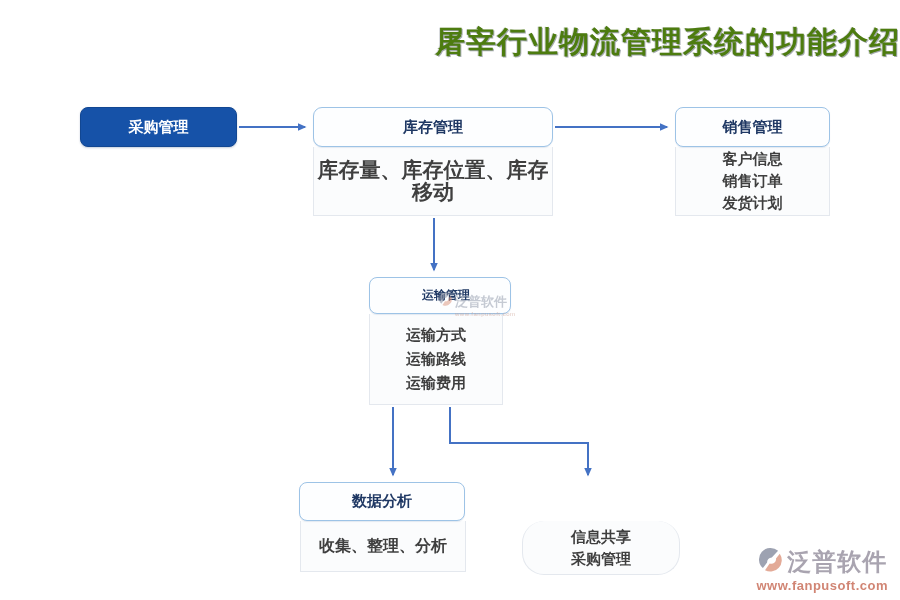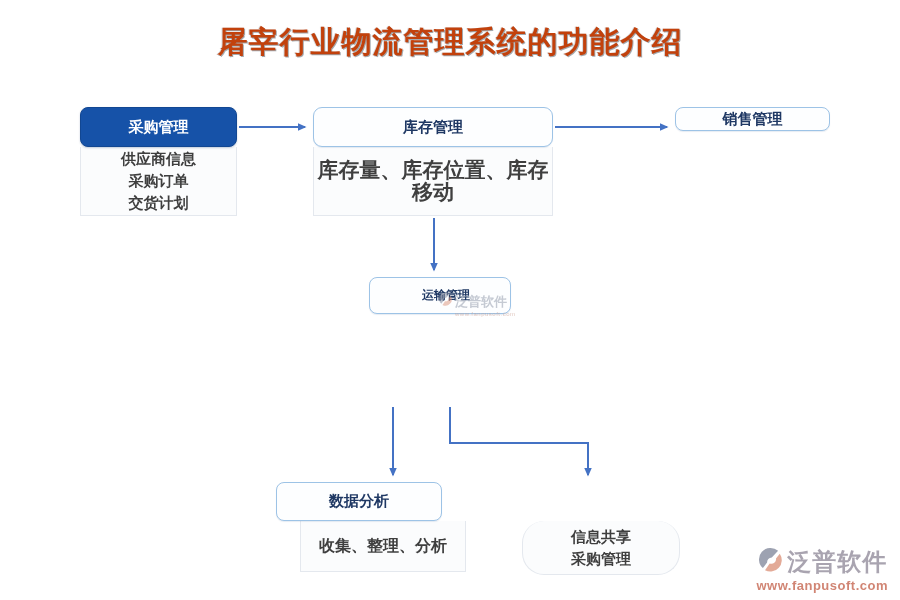--- a/index.html
+++ b/index.html
@@ -9,24 +9,24 @@
     background: #ffffff;
     position: relative;
     overflow: hidden;
   }
   .stage { position: absolute; inset: 0; }
 
   
   .page-title {
     position: absolute;
     top: 22px; left: 0; right: 0;
-    text-align: center;
+    text-align: right;
     font-size: 30px;
     font-weight: 800;
-    color: #c2410c;
+    color: #4d7c0f;
     letter-spacing: 1px;
     text-shadow: 1px 1px 0 rgba(90,100,110,0.55), -1px 0 0 rgba(90,100,110,0.25);
   }
 
   
   .connectors { position: absolute; inset: 0; width: 900px; height: 600px; pointer-events: none; }
   .connectors line, .connectors polyline { stroke: #4472c4; stroke-width: 2; fill: none; }
 
   
   .node-header {
@@ -64,25 +64,25 @@
     line-height: 22px;
     z-index: 1;
     text-align: center;
   }
 
   
   .hdr-purchase  { left: 80px;  top: 107px; width: 157px; height: 40px; }
   .bod-purchase  { left: 80px;  top: 147px; width: 157px; height: 69px; }
   .hdr-inventory { left: 313px; top: 107px; width: 240px; height: 40px; border-radius: 9px; }
   .bod-inventory { left: 313px; top: 147px; width: 240px; height: 69px; font-size: 21px; }
-  .hdr-sales     { left: 675px; top: 107px; width: 155px; height: 24px; }
+  .hdr-sales     { left: 675px; top: 107px; width: 155px; height: 40px; }
   .bod-sales     { left: 675px; top: 147px; width: 155px; height: 69px; }
   .hdr-transport { left: 369px; top: 277px; width: 142px; height: 37px; font-size: 12px; padding-left: 12px; }
   .bod-transport { left: 369px; top: 314px; width: 134px; height: 91px; line-height: 24px; }
-  .hdr-data      { left: 276px; top: 482px; width: 166px; height: 39px; }
+  .hdr-data      { left: 299px; top: 482px; width: 166px; height: 39px; }
   .bod-data      { left: 292px; top: 521px; width: 166px; height: 51px; font-size: 16px; margin-left: 8px; }
   .hdr-collab    { left: 522px; top: 482px; width: 158px; height: 39px; }
   .bod-collab    { left: 522px; top: 521px; width: 158px; height: 54px; border-radius: 22px; }
 
   
   .wm-center {
     position: absolute;
     left: 438px; top: 292px;
     z-index: 3;
     opacity: 0.55;
@@ -128,34 +128,39 @@
       </marker>
     </defs>
     <line x1="239" y1="127" x2="305" y2="127" marker-end="url(#arr)"></line>
     <line x1="555" y1="127" x2="667" y2="127" marker-end="url(#arr)"></line>
     <line x1="434" y1="218" x2="434" y2="270" marker-end="url(#arr)"></line>
     <line x1="393" y1="407" x2="393" y2="475" marker-end="url(#arr)"></line>
     <polyline points="450,407 450,443 588,443 588,475" marker-end="url(#arr)"></polyline>
   </svg>
 
   <div class="node-header dark hdr-purchase">采购管理</div>
-  <div class="node-body bod-purchase">
-    <div>供应商信息</div>
-    <div>采购订单</div>
-    <div>交货计划</div>
-  </div>
 
   <div class="node-header light hdr-inventory">库存管理</div>
   <div class="node-body bod-inventory">
     <div>库存量、库存位置、库存移动</div>
   </div>
 
   <div class="node-header light hdr-sales">销售管理</div>
+  <div class="node-body bod-sales">
+    <div>客户信息</div>
+    <div>销售订单</div>
+    <div>发货计划</div>
+  </div>
 
   <div class="node-header light hdr-transport">运输管理</div>
+  <div class="node-body bod-transport">
+    <div>运输方式</div>
+    <div>运输路线</div>
+    <div>运输费用</div>
+  </div>
 
   <div class="node-header light hdr-data">数据分析</div>
   <div class="node-body bod-data">
     <div>收集、整理、分析</div>
   </div>
 
   <div class="node-body bod-collab">
     <div>信息共享</div>
     <div>采购管理</div>
   </div>

